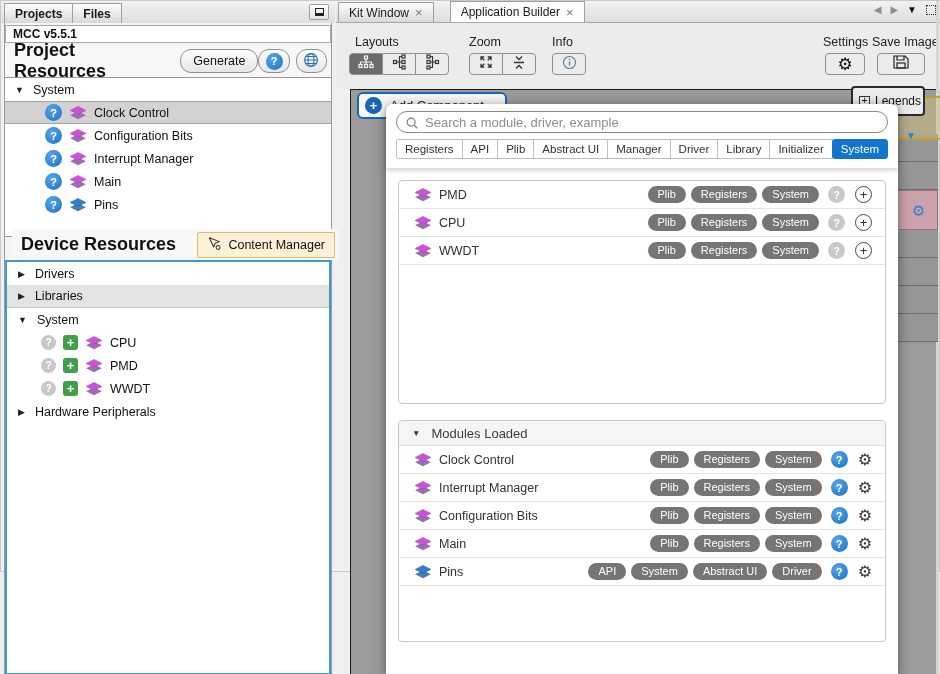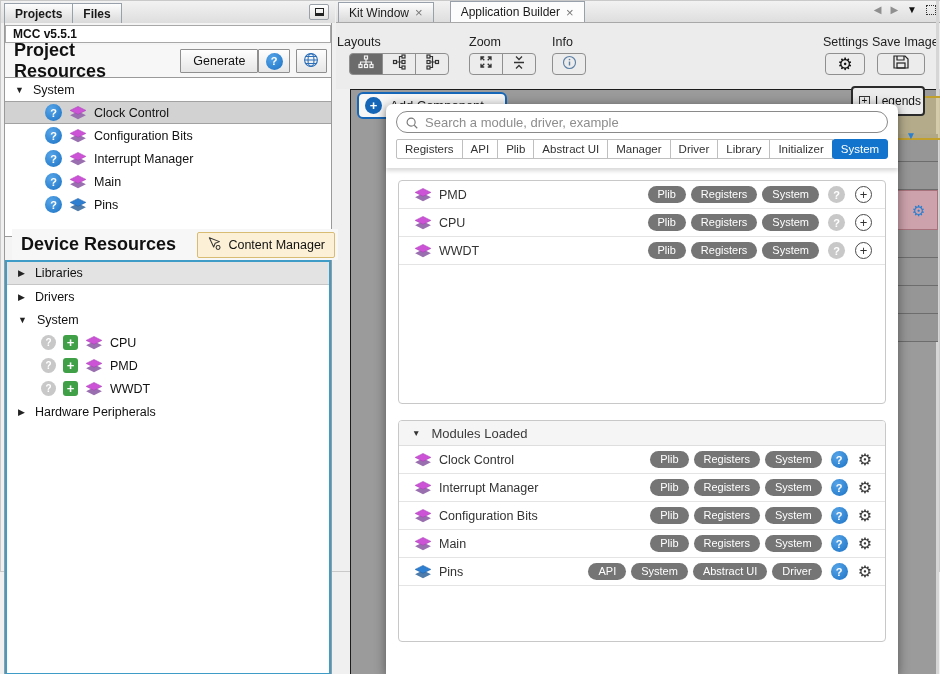--- a/index.html
+++ b/index.html
@@ -49,21 +49,21 @@
   .mini-glyph { width:9px; height:8px; border:1px solid #222; border-bottom:3px solid #222; }
 
   .left-body { position:absolute; left:3px; top:22px; width:328px; height:652px;
                background:#f4f4f4; border:1px solid #9a9a9a; border-top:none; }
   .mcc-bar { position:absolute; left:0; top:2px; width:326px; height:18px; background:#fff;
              border:1px solid #a8a8a8; font-size:12px; font-weight:bold; color:#111;
              line-height:16px; padding-left:7px; }
   .pr-head { position:absolute; left:0; top:22px; width:326px; height:32px; background:#f7f7f7;
              display:flex; align-items:center; }
   .panel-title { font-size:18px; font-weight:bold; color:#111; margin-left:9px; }
-  .btn { border:1px solid #8f8f8f; border-radius:1px; background:linear-gradient(#fefefe,#e6e6e6);
+  .btn { border:1px solid #8f8f8f; border-radius:11px; background:linear-gradient(#fefefe,#e6e6e6);
          font-size:12.5px; color:#111; display:inline-flex; align-items:center; justify-content:center; }
   .generate-btn { height:24px; padding:0 12px; margin-left:12px; }
   .icon-btn { width:32px; height:24px; }
   .pr-head .icon-btn.first { margin-left:auto; }
   .pr-head .icon-btn + .icon-btn { margin-left:6px; margin-right:4px; }
 
   .pr-tree { position:absolute; left:0; top:54px; width:326px; height:160px; background:#fff;
              border-top:1px solid #9a9a9a; border-bottom:1px solid #9a9a9a; }
   .trow { display:flex; align-items:center; height:23px; font-size:12.5px; color:#111; }
   .trow .tri { margin-left:10px; margin-right:9px; }
@@ -263,27 +263,27 @@
               <g fill="none" stroke="#333" stroke-width="1.1" stroke-linejoin="round">
                 <path d="M2.5 1.8l4.6 10 1.6-4.1 4.6-1.7z"></path>
                 <circle cx="11.8" cy="12.2" r="2.1"></circle>
               </g>
             </svg></span>
         <span>Content Manager</span>
       </span>
     </div>
 
     <div class="dr-tree">
+      <div class="drow">
+        <span class="tri tri-r"></span>
+        <span>Drivers</span>
+      </div>
       <div class="drow sel">
         <span class="tri tri-r"></span>
         <span>Libraries</span>
-      </div>
-      <div class="drow">
-        <span class="tri tri-r"></span>
-        <span>Drivers</span>
       </div>
       <div class="drow">
         <span class="tri tri-d"></span>
         <span>System</span>
       </div>
       <div class="drow child">
         <span class="qicon q-gray"></span>
         <span class="plus-green"></span>
         <span class="mod-ic"><svg width="18" height="14" viewBox="0 0 20 16">
               <path d="M10 6 L19 10.5 L10 15 L1 10.5 Z" fill="#9a6fb0"></path>
@@ -327,21 +327,21 @@
     </div>
     <div class="tab-ctrls">
       <span class="arr arr-l"></span>
       <span class="arr arr-r"></span>
       <span class="arr arr-d"></span>
       <span class="dot-sq"></span>
     </div>
   </div>
 
   <div class="toolbar">
-    <span class="tgroup-label" style="left:1px">Layouts</span>
+    <span class="tgroup-label" style="left:19px">Layouts</span>
     <div class="tbtn-row" style="left:13px">
       <span class="tbtn first sel">
           <span><svg width="16" height="14" viewBox="0 0 16 14">
               <g fill="none" stroke="currentColor" stroke-width="1.2">
                 <rect x="6.5" y="1" width="3" height="3"></rect>
                 <rect x="1" y="9.5" width="3" height="3"></rect>
                 <rect x="6.5" y="9.5" width="3" height="3"></rect>
                 <rect x="12" y="9.5" width="3" height="3"></rect>
                 <path d="M8 4v3M2.5 9.5V7h11v2.5M8 7v2.5"></path>
               </g>

